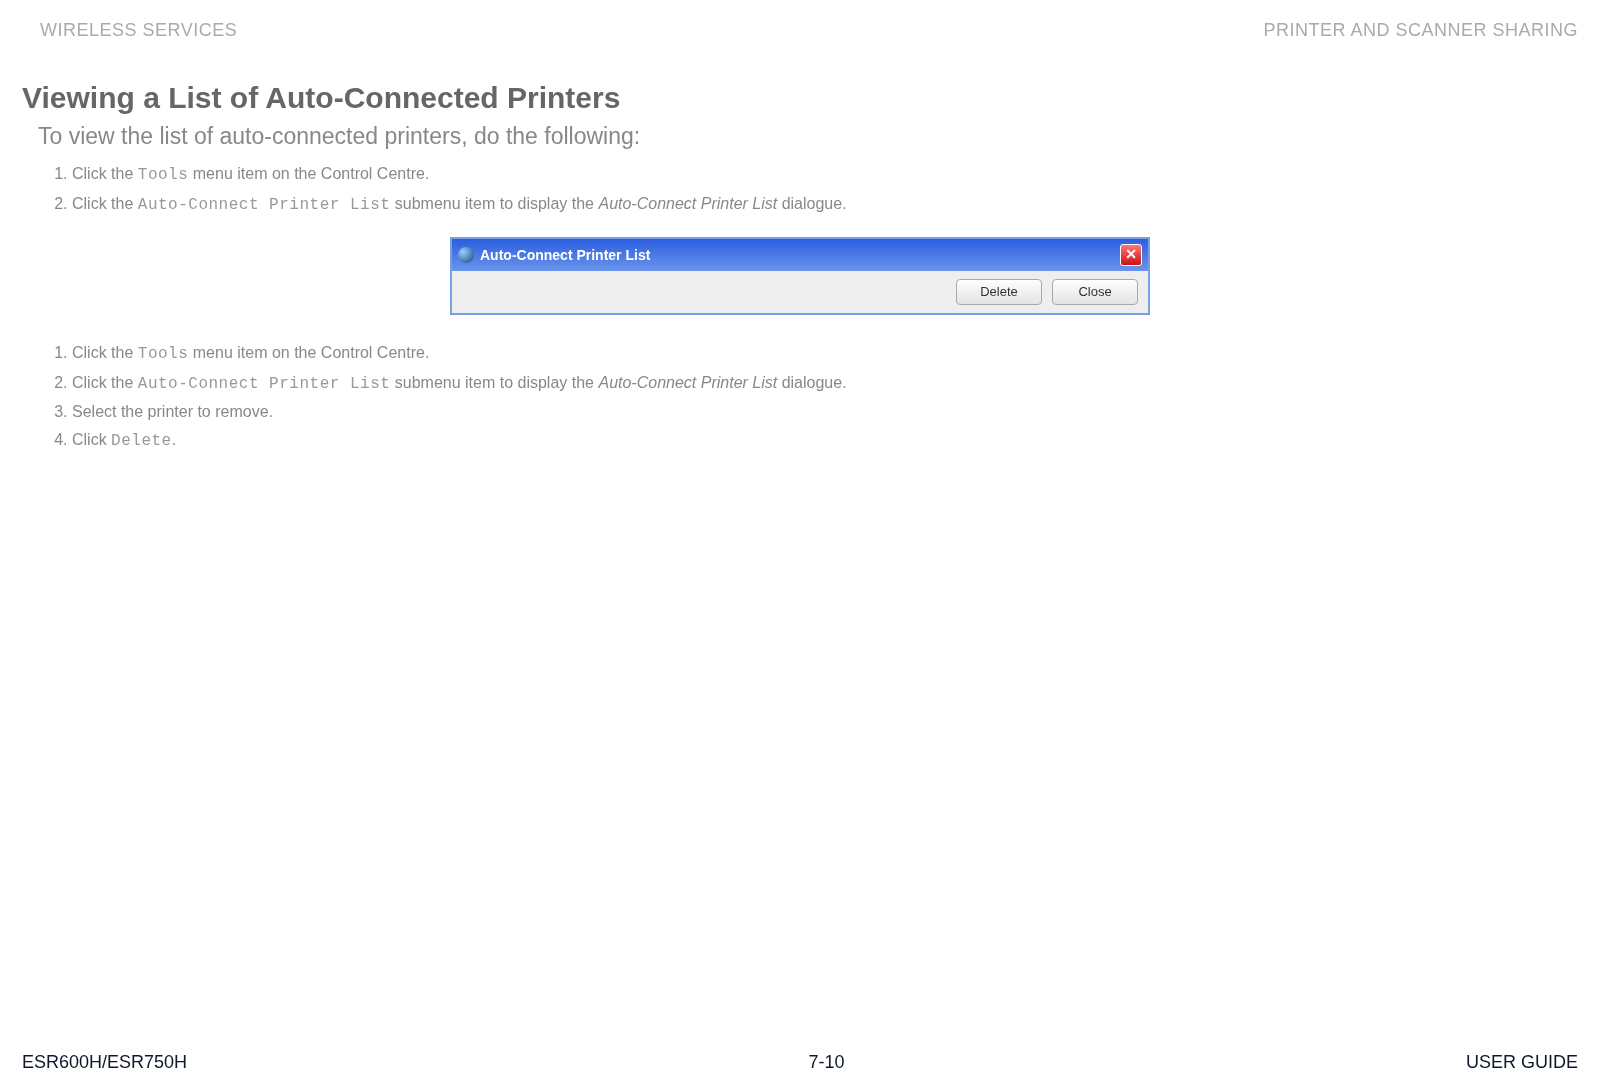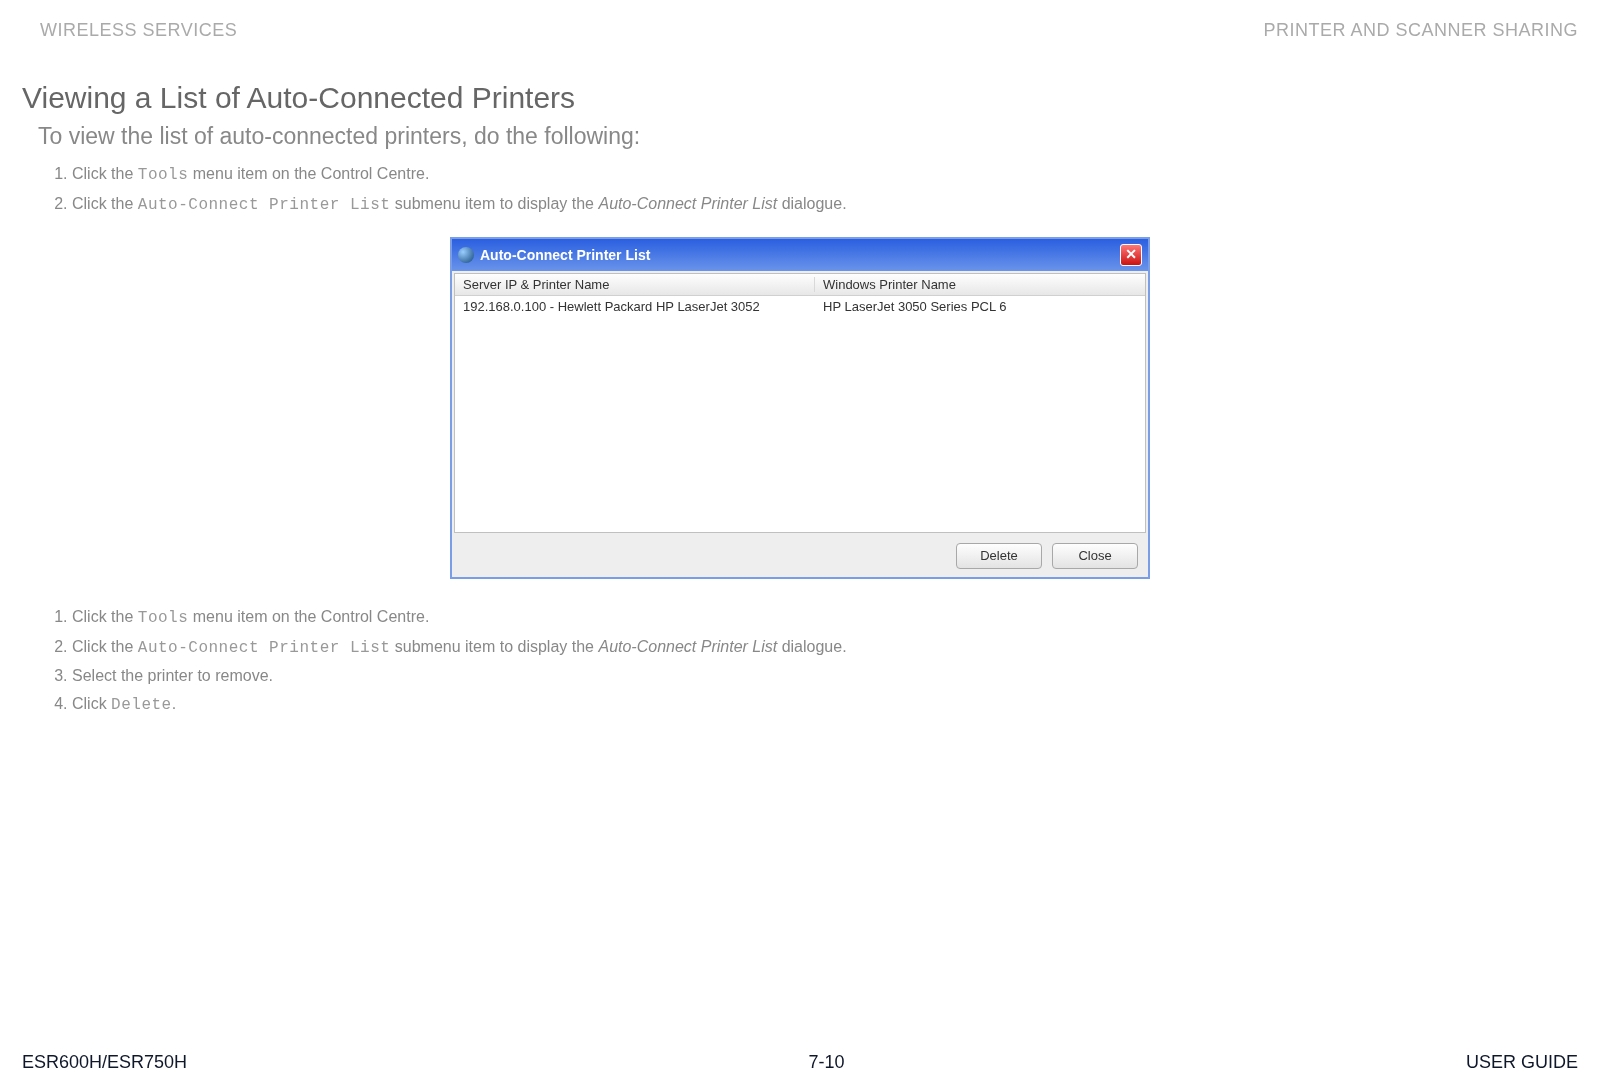--- a/index.html
+++ b/index.html
@@ -20,21 +20,21 @@
     font-size: 18px;
     letter-spacing: 0.5px;
     color: #aaa;
   }
   .smallcaps { font-variant: small-caps; }
   .content {
     padding: 22px 22px 0 22px;
   }
   h2 {
     font-family: Verdana, Geneva, sans-serif;
-    font-weight: 400;
+    font-weight: 700;
     font-size: 30px;
     color: #666;
     margin: 18px 0 8px 0;
   }
   p.intro {
     font-size: 23px;
     color: #888;
     margin: 6px 0 10px 16px;
   }
   ol {
@@ -168,30 +168,20 @@
 
   <div class="figure">
     <div class="dialog">
       <div class="titlebar">
         <div class="titlebar-left">
           <div class="app-icon"></div>
           <span>Auto-Connect Printer List</span>
         </div>
         <div class="close-btn">✕</div>
       </div>
-      <div class="list-area">
-        <div class="list-header">
-          <div class="col1">Server IP &amp; Printer Name</div>
-          <div class="col2">Windows Printer Name</div>
-        </div>
-        <div class="list-row">
-          <div class="col1" style="border-right:none;">192.168.0.100 - Hewlett Packard HP LaserJet 3052</div>
-          <div class="col2">HP LaserJet 3050 Series PCL 6</div>
-        </div>
-      </div>
       <div class="btn-row">
         <div class="win-btn">Delete</div>
         <div class="win-btn">Close</div>
       </div>
     </div>
   </div>
 
   <ol>
     <li>
       <span>Click the </span><span class="mono">Tools</span><span> menu item on the Control Centre.</span>

